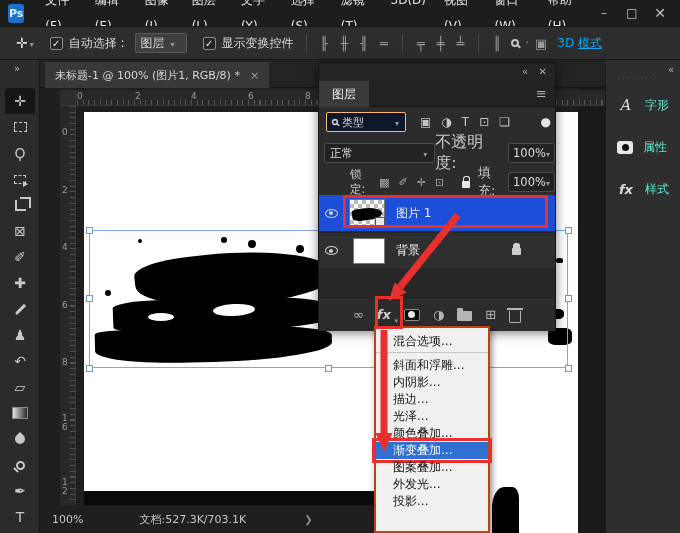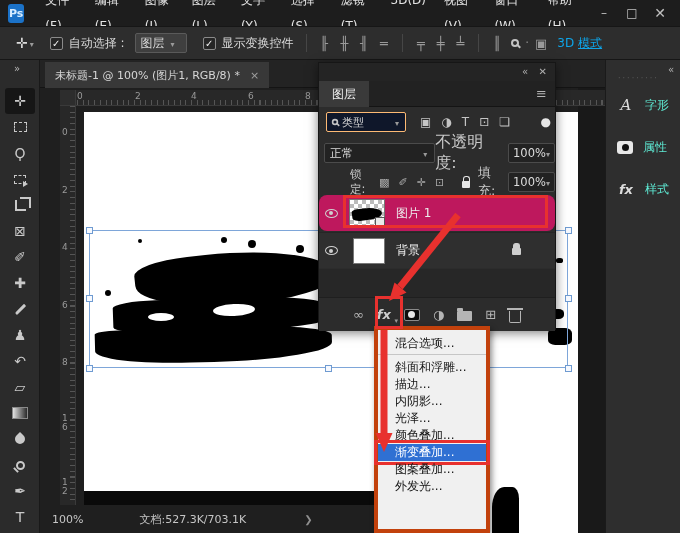--- a/index.html
+++ b/index.html
@@ -136,21 +136,21 @@
   .pct-box .opt-chev { margin-left:auto; }
   #lp-lock { position:absolute; left:0; top:106px; width:100%; height:26px; display:flex; align-items:center; color:#c9c9c9;padding-left:24px; }
   #lock-label { margin-left:7px; font-size:11.5px; }
   #lock-icons { display:flex; margin-left:6px; gap:9px; align-items:center; }
   .lock-glyph { color:#a8a8a8; font-size:11px; }
   .lockicon { width:9px; height:7px; background:#e6e6e6; border-radius:1px; position:relative; margin-top:4px; display:inline-block; }
   .lockicon::before { content:""; position:absolute; top:-5px; left:1px; width:5px; height:5px;
     border:1.5px solid #e6e6e6; border-bottom:none; border-radius:3px 3px 0 0; }
   #fill-label { margin-left:8px; font-size:13px; }
   .layer-row { position:absolute; left:0; width:100%; height:36px; display:flex; align-items:center; }
-  #layer-row-0 { top:132px; background:#be185d;border-radius:8px; }
+  #layer-row-0 { top:132px; background:#1d4ed8; }
   #layer-row-1 { top:169px; background:#2f2f2f; border-top:1px solid #262626; }
   .eyebox { width:24px; display:flex; justify-content:center; }
   .eye { width:13px; height:9px; border:1px solid #cfcfcf; border-radius:50%; position:relative; }
   .eye::after { content:""; position:absolute; left:3px; top:1.5px; width:4px; height:4px; background:#cfcfcf; border-radius:50%; }
   .thumb { margin-left:6px; border:1px solid #777; }
   #thumb-0 { width:36px; height:28px; position:relative; background:#fff;
     background-image:linear-gradient(45deg,#bbb 25%,transparent 25%,transparent 75%,#bbb 75%),
                      linear-gradient(45deg,#bbb 25%,transparent 25%,transparent 75%,#bbb 75%);
     background-size:8px 8px; background-position:0 0,4px 4px; }
   #thumb-0 .mini-stroke { position:absolute; left:2px; top:8px; width:30px; height:12px; background:#000;
@@ -174,21 +174,21 @@
   .fticon[data-name="add-mask-icon"]::after { content:""; width:7px; height:7px; background:#e8e8e8; border-radius:50%; }
   .fticon[data-name="new-group-icon"] { width:15px; height:10px; background:#b5b5b5; border-radius:1px; margin-top:3px; position:relative; }
   .fticon[data-name="new-group-icon"]::before { content:""; position:absolute; top:-3px; left:0; width:6px; height:3px;
     background:#b5b5b5; border-radius:1px 1px 0 0; }
   .fticon[data-name="delete-layer-icon"] { width:12px; height:12px; border:1px solid #b5b5b5; border-top:none;
     border-radius:0 0 2px 2px; margin-top:4px; position:relative; }
   .fticon[data-name="delete-layer-icon"]::before { content:""; position:absolute; top:-3px; left:-3px; right:-3px; height:2px; background:#b5b5b5; }
 
   
   #style-menu { left:374px; top:326px; width:116px; height:207px; background:#f0f0f0;
-    border:4px solid #c2410c; box-shadow:2px 3px 6px rgba(0,0,0,.45); padding-top:5px; overflow:visible; z-index:20; }
+    border:2px solid #c2410c; box-shadow:2px 3px 6px rgba(0,0,0,.45); padding-top:5px; overflow:visible; z-index:20; }
   .sm-item { position:relative; height:17px; line-height:17px; padding-left:17px; font-size:12px; color:#151515; white-space:nowrap; }
   .sm-item[data-divider="true"] { border-bottom:1px solid #c6c6c6; margin-bottom:4px; height:20px; }
   .sm-item[data-highlighted="true"] { background:#2f70d3; color:#fff; }
   .sm-item[data-highlighted="true"]::after { content:""; position:absolute; inset:-4px -4px; border:3px solid #e8312e; pointer-events:none; }
 
   
   .redbox { position:absolute; border:3px solid #e8312e; z-index:30; pointer-events:none; }
   #redbox-layer { left:343px; top:195px; width:205px; height:33px; }
   #redbox-fx { left:375px; top:296px; width:28px; height:33px; }
   #arrows { position:absolute; left:0; top:0; width:680px; height:533px; z-index:40; pointer-events:none; }
@@ -528,25 +528,25 @@
 
       <div class="sm-item" data-name="layer-style-menu-item" data-divider="true">
         <span>混合选项...</span>
       </div>
 
       <div class="sm-item" data-name="layer-style-menu-item">
         <span>斜面和浮雕...</span>
       </div>
 
       <div class="sm-item" data-name="layer-style-menu-item">
+        <span>内阴影...</span>
+      </div>
+
+      <div class="sm-item" data-name="layer-style-menu-item">
         <span>描边...</span>
-      </div>
-
-      <div class="sm-item" data-name="layer-style-menu-item">
-        <span>内阴影...</span>
       </div>
 
 
       <div class="sm-item" data-name="layer-style-menu-item">
         <span>光泽...</span>
       </div>
 
       <div class="sm-item" data-name="layer-style-menu-item">
         <span>颜色叠加...</span>
       </div>
@@ -556,20 +556,23 @@
       </div>
 
       <div class="sm-item" data-name="layer-style-menu-item">
         <span>图案叠加...</span>
       </div>
 
       <div class="sm-item" data-name="layer-style-menu-item">
         <span>外发光...</span>
       </div>
 
+      <div class="sm-item" data-name="layer-style-menu-item">
+        <span>投影...</span>
+      </div>
 
   </div>
 
   <div id="redbox-layer" class="redbox" data-name="annotation-box-layer"></div>
   <div id="redbox-fx" class="redbox" data-name="annotation-box-fx"></div>
 
   <svg id="arrows" data-name="annotation-arrows" viewBox="0 0 680 533">
     <line x1="458" y1="215" x2="400" y2="287" stroke="#e8312e" stroke-width="7"></line>
     <polygon points="389,301 394.5,282.5 406.5,292.5" fill="#e8312e"></polygon>
     <line x1="384" y1="330" x2="384" y2="435" stroke="#e8312e" stroke-width="7"></line>

